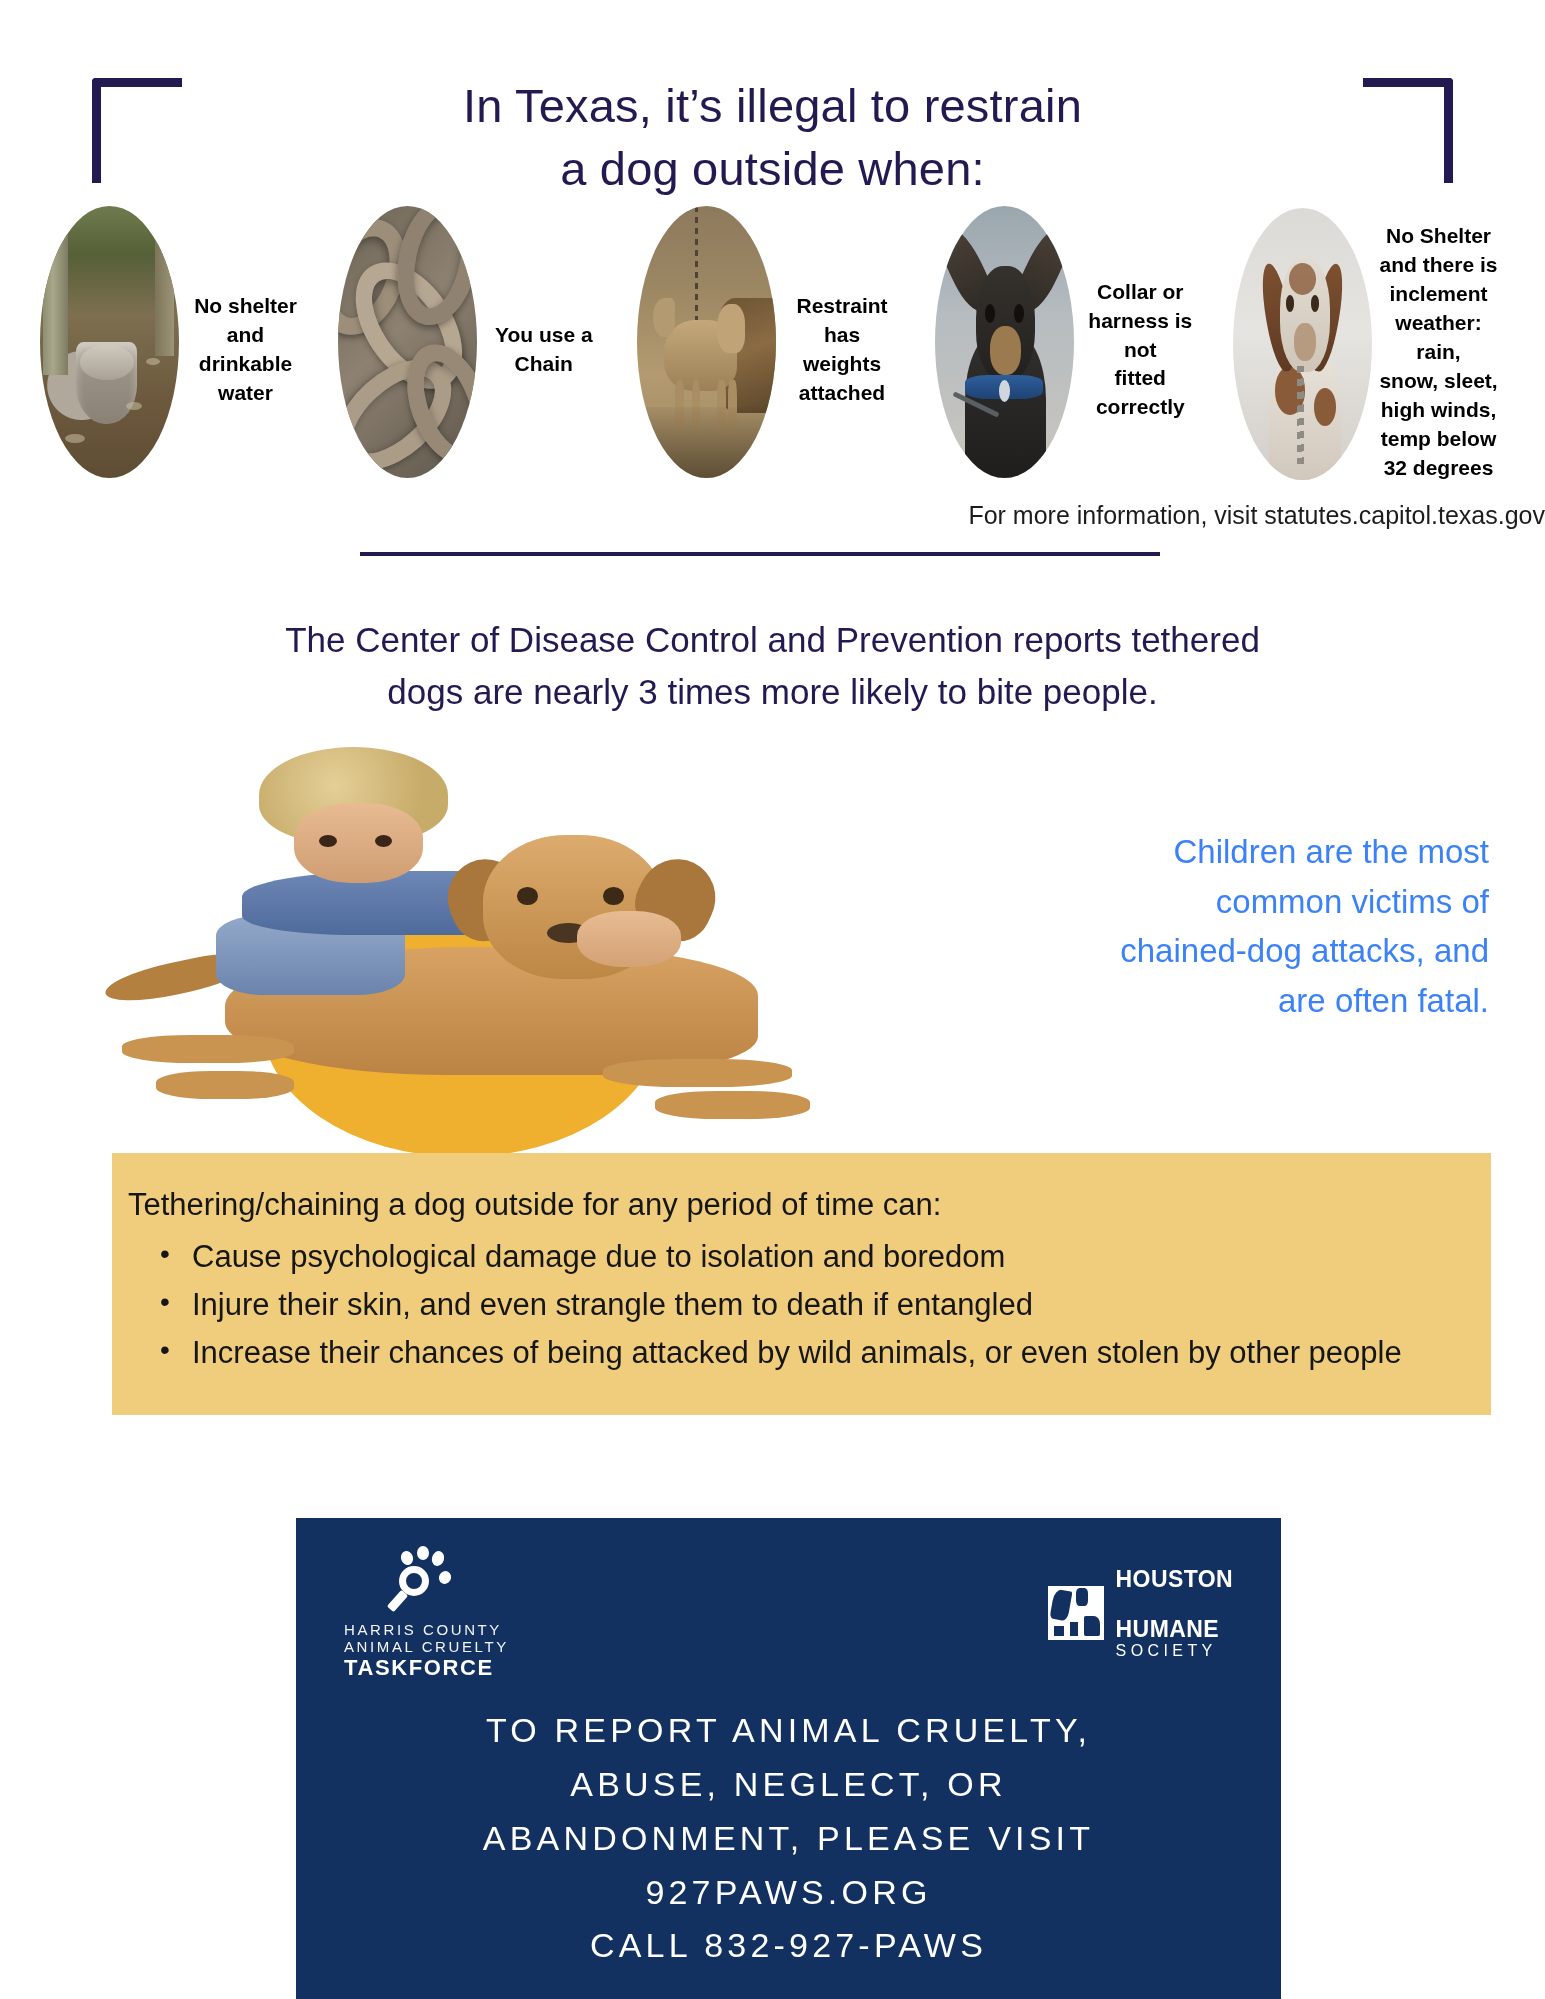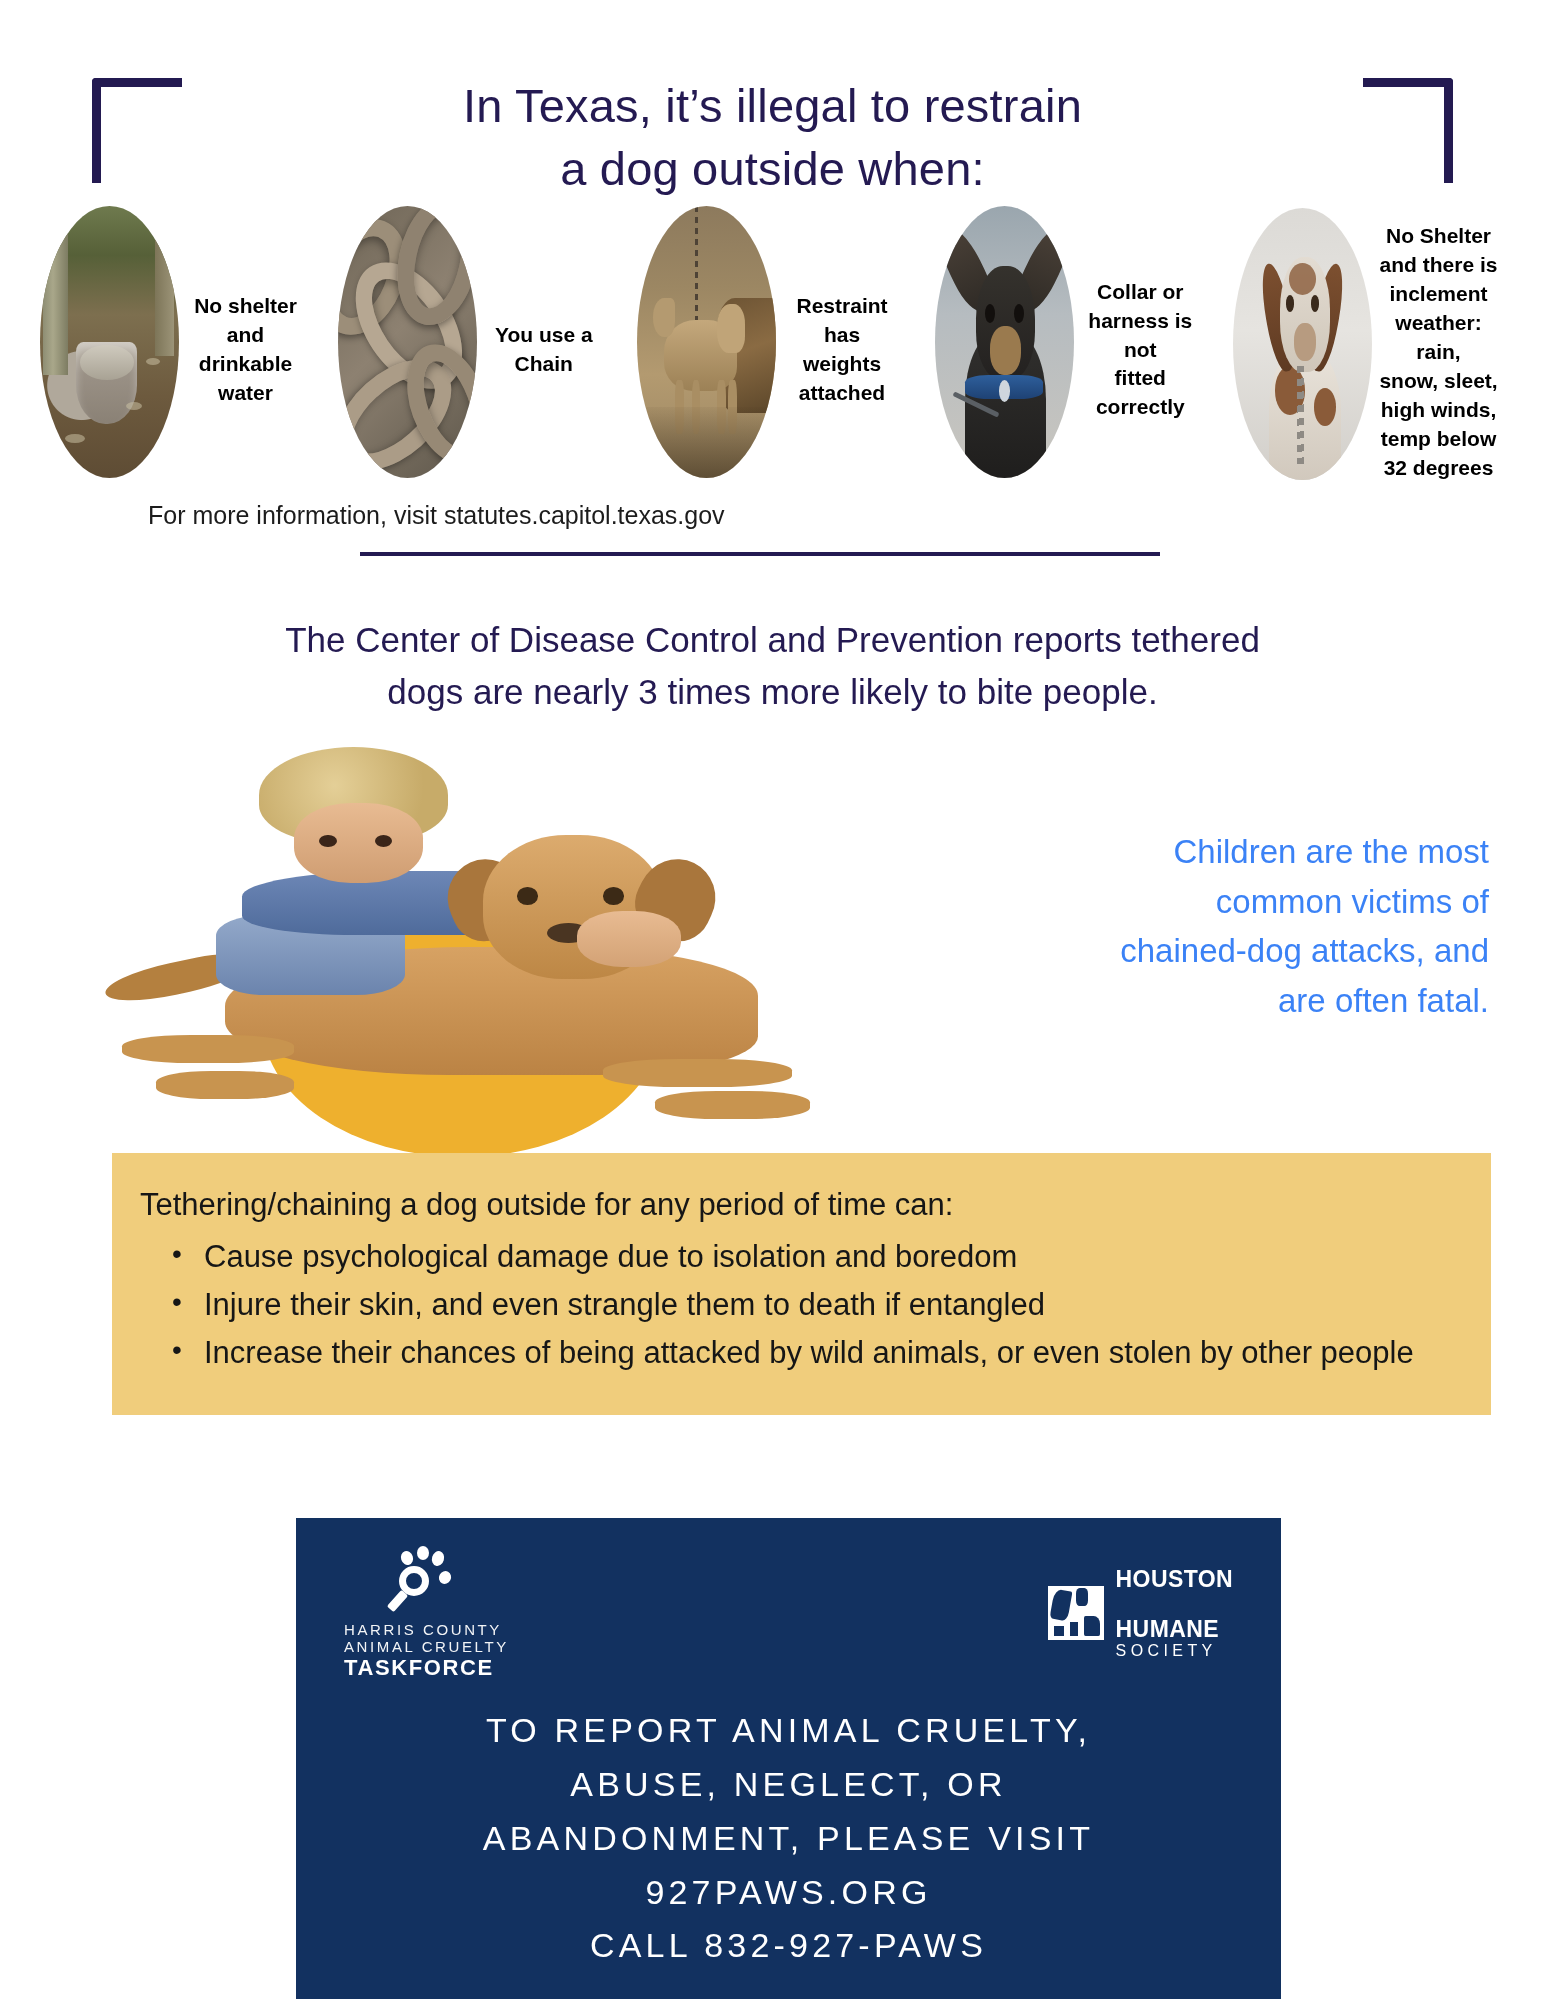--- a/index.html
+++ b/index.html
@@ -195,20 +195,21 @@
     width: 260px;
   }
 
   
   .info-line {
     margin: 18px 0 0 0;
     padding-left: 148px;
     color: #1c1c1c;
     font-size: 25px;
     font-weight: 400;
+    text-align: right;
   }
   .rule {
     width: 800px;
     height: 4px;
     background: #241a52;
     margin: 22px 0 0 360px;
   }
 
   
   .cdc {
@@ -293,21 +294,21 @@
     font-size: 33px;
     line-height: 1.5;
   }
   .children-text .tl { display:block; }
 
   
   .yellow-box {
     position: relative;
     margin: 14px 54px 0 112px;
     background: #f0cd7c;
-    padding: 34px 40px 36px 28px;
+    padding: 34px 40px 36px 16px;
     min-height: 260px;
   }
   .yb-head {
     color: #161616;
     font-size: 31px;
     margin-bottom: 12px;
     font-weight: 400;
   }
   .yb-list { list-style: none; padding-left: 28px; }
   .yb-list li {

